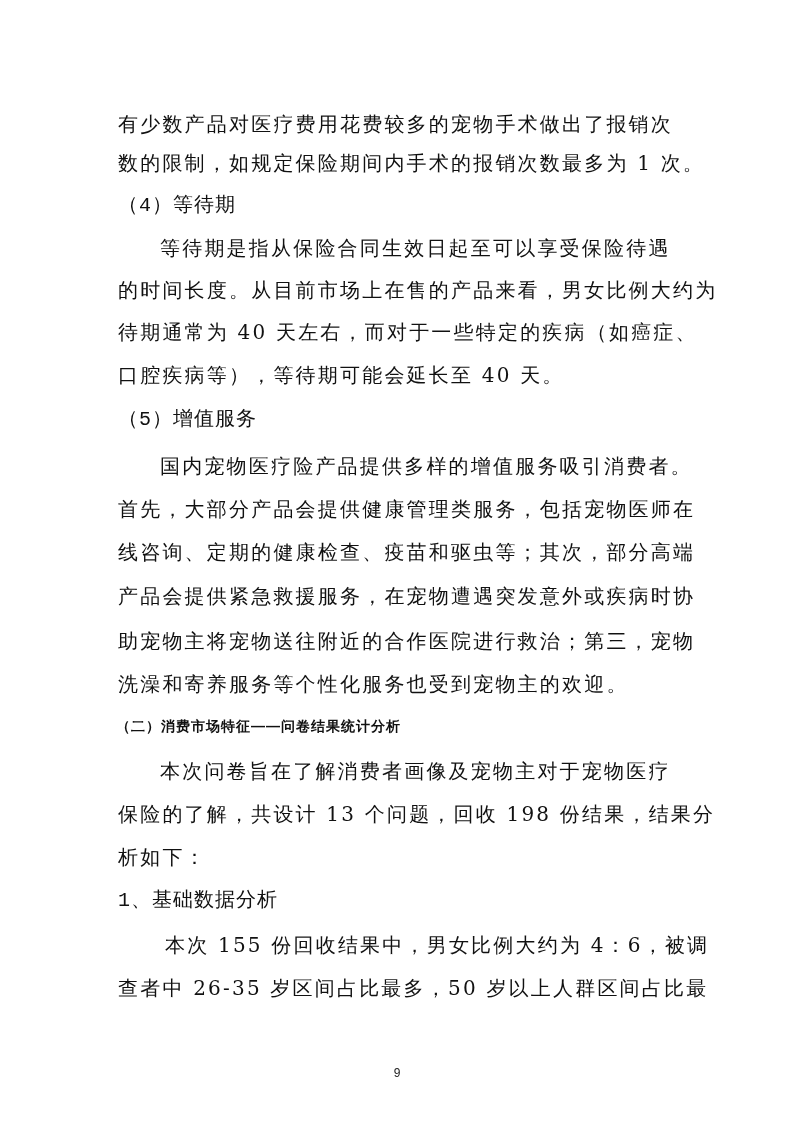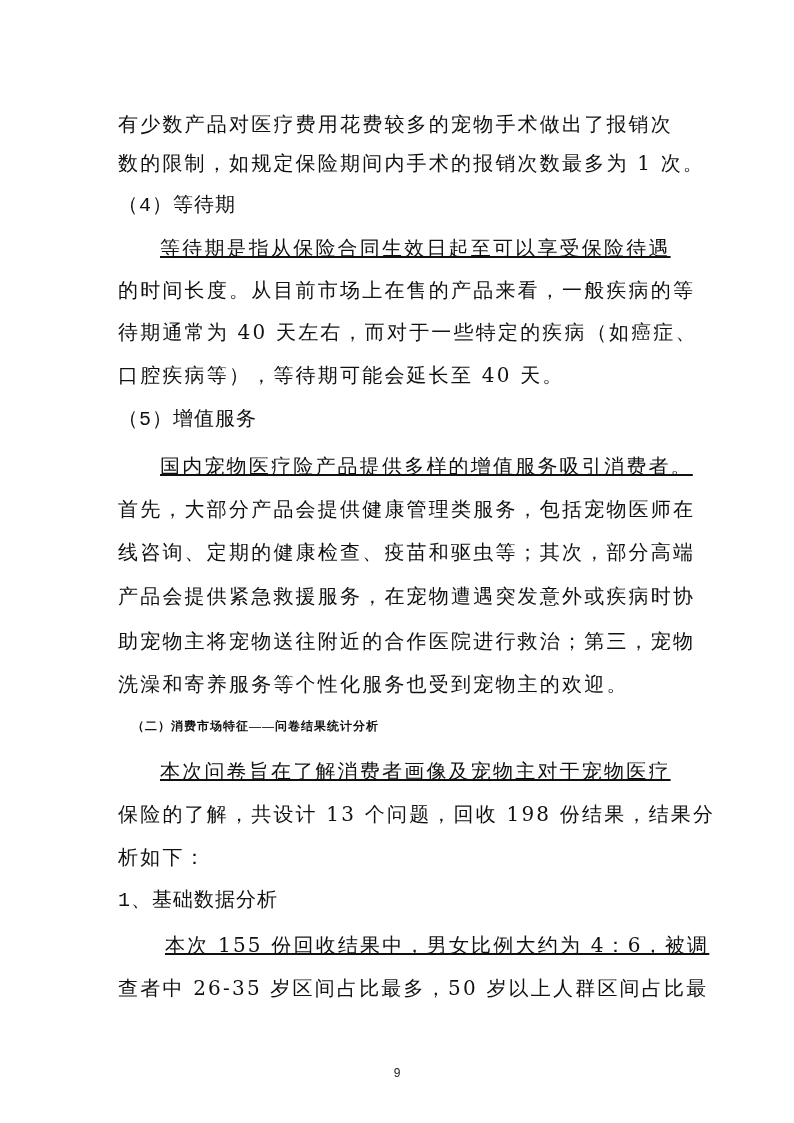--- a/index.html
+++ b/index.html
@@ -1,36 +1,36 @@
 <!DOCTYPE html>
 <html><head>
 <meta charset="utf-8">
 <style>
   html, body { margin: 0; padding: 0; background: #ffffff; }
   body { width: 794px; height: 1123px; position: relative; overflow: hidden;
          font-family: "DejaVu Serif", "Liberation Serif", serif; color: #111; }
   .page { position: absolute; left: 0; top: 0; width: 636px; height: 1123px; padding-left: 39px; }
   .line { position: absolute; left: 118px; width: 560px; font-size: 20px;
           line-height: 26px; white-space: nowrap; letter-spacing: 2.2px; }
-  .indent { left: 160px; text-decoration: underline; }
+  .indent { left: 160px; }
   .heading { left: 118px; letter-spacing: 1px; font-family: Liberation Mono, monospace; }
-  .bold-heading { left: 132px; font-weight: bold; letter-spacing: 1px;
-                  font-family: Liberation Serif, serif; font-size: 12px; }
+  .bold-heading { left: 116px; font-weight: bold; letter-spacing: 1px;
+                  font-family: Liberation Sans, sans-serif; font-size: 14px; }
   .pageno { position: absolute; top: 1066px; left: 0; width: 794px; text-align: center;
             font-family: "Liberation Sans", sans-serif; font-size: 12px; color: #222; }
 </style>
 </head>
 <body>
 
 <div class="page">
   <div class="line" style="top:111px">有少数产品对医疗费用花费较多的宠物手术做出了报销次</div>
   <div class="line" style="top:150px">数的限制，如规定保险期间内手术的报销次数最多为 1 次。</div>
   <div class="line heading" style="top:193px">（4）等待期</div>
   <div class="line indent" style="top:235px; width:520px">等待期是指从保险合同生效日起至可以享受保险待遇</div>
-  <div class="line" style="top:277px">的时间长度。从目前市场上在售的产品来看，一般疾病的等</div>
+  <div class="line" style="top:277px">的时间长度。从目前市场上在售的产品来看，男女比例大约为</div>
   <div class="line" style="top:319px">待期通常为 40 天左右，而对于一些特定的疾病（如癌症、</div>
   <div class="line" style="top:362px">口腔疾病等），等待期可能会延长至 40 天。</div>
   <div class="line heading" style="top:407px">（5）增值服务</div>
   <div class="line indent" style="top:453px; width:520px">国内宠物医疗险产品提供多样的增值服务吸引消费者。</div>
   <div class="line" style="top:496px">首先，大部分产品会提供健康管理类服务，包括宠物医师在</div>
   <div class="line" style="top:539px">线咨询、定期的健康检查、疫苗和驱虫等；其次，部分高端</div>
   <div class="line" style="top:583px">产品会提供紧急救援服务，在宠物遭遇突发意外或疾病时协</div>
   <div class="line" style="top:628px">助宠物主将宠物送往附近的合作医院进行救治；第三，宠物</div>
   <div class="line" style="top:671px">洗澡和寄养服务等个性化服务也受到宠物主的欢迎。</div>
   <div class="line bold-heading" style="top:713px">（二）消费市场特征——问卷结果统计分析</div>

